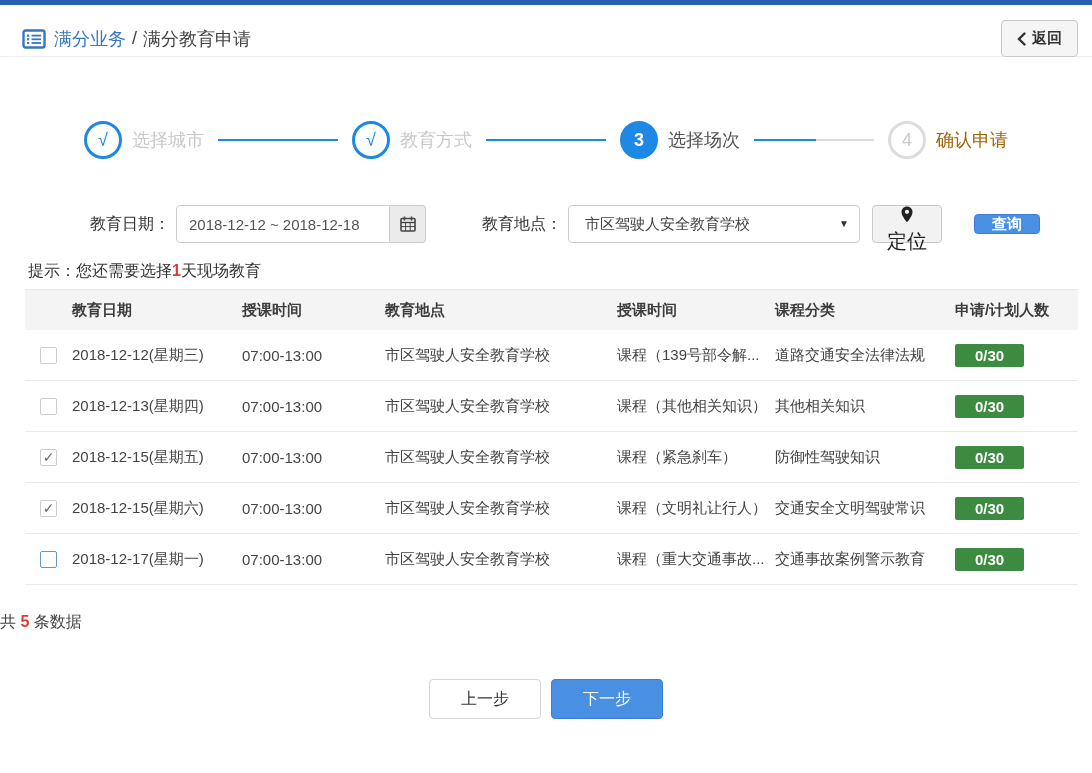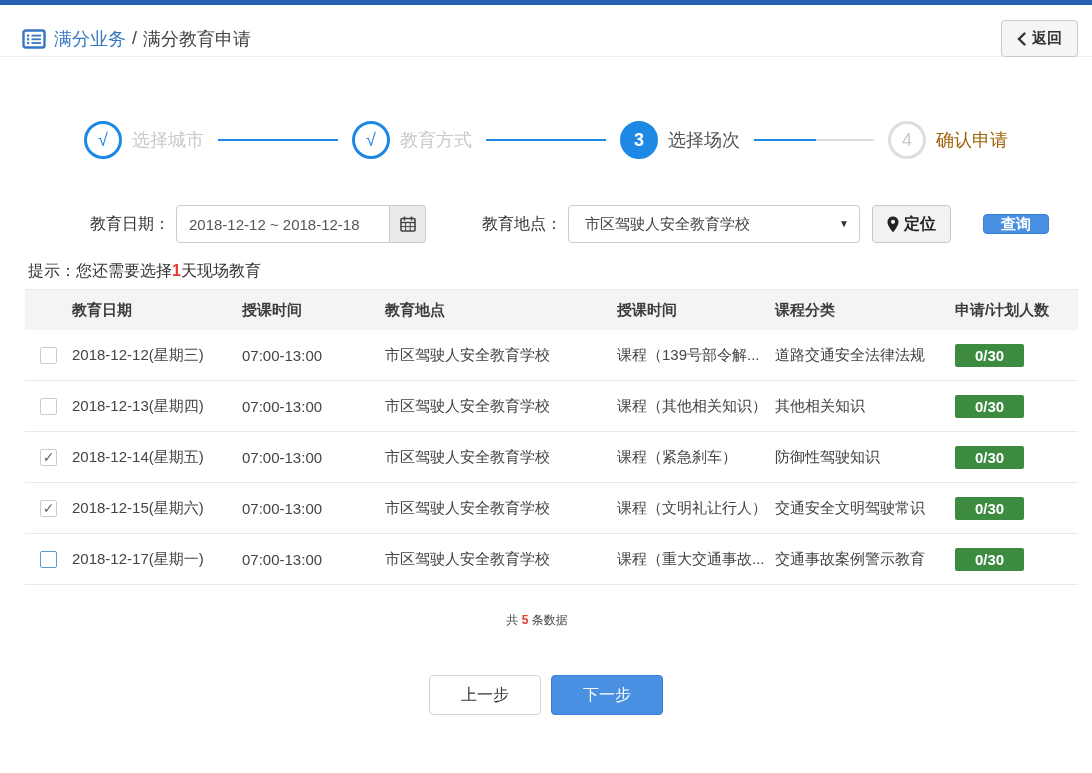--- a/index.html
+++ b/index.html
@@ -29,21 +29,21 @@
 
   
   .filters { margin:46px 0 0 90px; display:flex; align-items:center; }
   .filter-label { font-size:16px; color:#333; }
   .date-group { display:flex; margin-left:6px; }
   .date-input { width:214px; height:38px; border:1px solid #ccc; border-radius:4px 0 0 4px; padding:0 12px; font-size:15px; color:#555; font-family:inherit; background:#fff; }
   .date-addon { width:36px; height:38px; border:1px solid #ccc; border-left:none; border-radius:0 4px 4px 0; background:#ebebeb; display:flex; align-items:center; justify-content:center; cursor:pointer; }
   .loc-label { margin-left:56px; }
   .select { position:relative; margin-left:6px; width:292px; height:38px; border:1px solid #ccc; border-radius:4px; background:#fff; display:flex; align-items:center; padding:0 28px 0 16px; font-size:15px; color:#444; cursor:pointer; }
   .select .arrow { position:absolute; right:10px; top:12px; font-size:10px; color:#333; }
-  .locate-btn { margin-left:12px; height:38px; padding:0 14px; background:#f2f2f2; border:1px solid #c9c9c9; border-radius:4px; display:flex; align-items:center; gap:5px; font-size:16px; font-weight:bold; color:#222; cursor:pointer; }
+  .locate-btn { margin-left:12px; height:38px; padding:0 14px; background:#f2f2f2; border:1px solid #c9c9c9; border-radius:4px; display:flex; align-items:center; gap:5px; font-size:20px; font-weight:normal; color:#222; cursor:pointer;flex-direction:column; }
   .search-btn { margin-left:32px; width:66px; height:20px; background:#4a90e2; border:1px solid #3b7dd8; border-radius:4px; color:#fff; font-size:15px; font-weight:bold; cursor:pointer; }
 
   
   .hint { margin:18px 0 7px 28px; font-size:16px; color:#333; }
   .hint .hl { color:#e23b30; font-weight:bold; }
 
   
   .table { margin-left:25px; width:1053px; border-top:1px solid #e9e9e9; }
   .trow { display:flex; align-items:center; border-bottom:1px solid #e9e9e9; height:51px; font-size:15px; color:#444; }
   .trow.thead { background:#f4f4f4; height:40px; font-weight:bold; color:#3c3c3c; border-bottom:none; }
@@ -52,21 +52,21 @@
   .c-time { width:143px; }
   .c-loc { width:232px; }
   .c-course { width:158px; }
   .c-cat { width:180px; }
   .c-count { width:123px; }
   .cb { width:17px; height:17px; border:1px solid #ccc; border-radius:2px; background:#fff; display:flex; align-items:center; justify-content:center; font-size:14px; font-weight:bold; color:#666; cursor:pointer; }
   .cb.highlight { border-color:#5b9bd5; }
   .badge { display:inline-block; background:#3d8b40; color:#fff; font-weight:bold; padding:3px 20px; border-radius:2px; font-size:15px; }
 
   
-  .total { text-align:center; margin:27px 18px 0 0; font-size:12px; color:#444; }
+  .total { text-align:left; margin:27px 18px 0 0; font-size:16px; color:#444; }
   .total .hl { color:#e23b30; font-weight:bold; }
   .actions { margin-top:46px; display:flex; justify-content:center; gap:10px; }
   .btn-prev { width:112px; height:40px; background:#fff; border:1px solid #d4d4d4; border-radius:4px; font-size:16px; color:#333; cursor:pointer; }
   .btn-next { width:112px; height:40px; background:#4a90e2; border:1px solid #3b7dd8; border-radius:4px; font-size:16px; color:#fff; cursor:pointer; }
 </style>
 </head>
 <body>
 
 <div class="topbar"></div>
 
@@ -194,21 +194,21 @@
     <div class="c-cat">其他相关知识</div>
     <div class="c-count"><span class="badge">0/30</span></div>
   </div>
 
   <div class="trow">
     <div class="c-check">
       <div class="cb">
             <span class="cb-mark">✓</span>
           </div>
     </div>
-    <div class="c-date">2018-12-14(星期五)</div>
+    <div class="c-date">2018-12-15(星期五)</div>
     <div class="c-time">07:00-13:00</div>
     <div class="c-loc">市区驾驶人安全教育学校</div>
     <div class="c-course">课程（紧急刹车）</div>
     <div class="c-cat">防御性驾驶知识</div>
     <div class="c-count"><span class="badge">0/30</span></div>
   </div>
 
   <div class="trow">
     <div class="c-check">
       <div class="cb">

